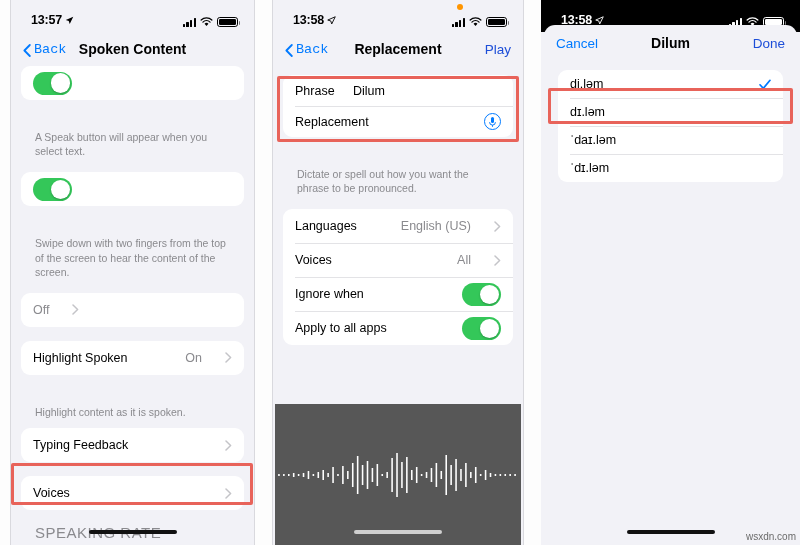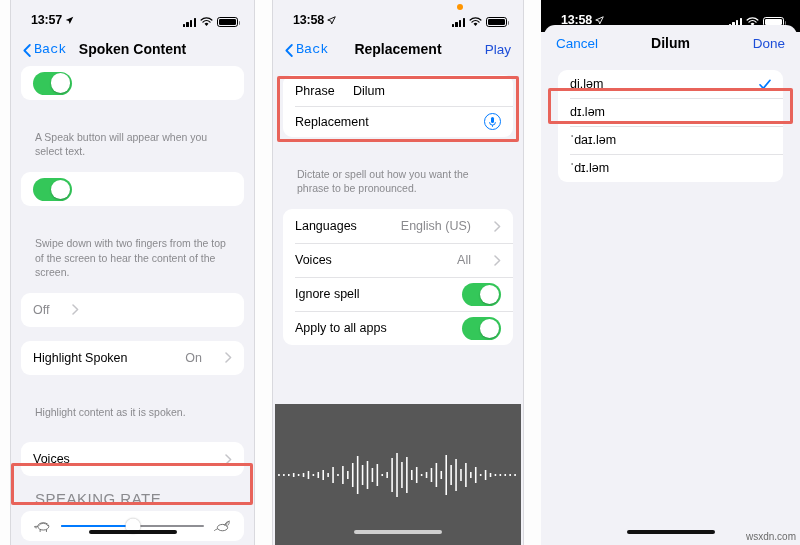--- a/index.html
+++ b/index.html
@@ -304,20 +304,28 @@
           <span class="value">On</span>
           <svg class="chev-right" viewBox="0 0 7 11">
             <path d="M1 1 L5.6 5.5 L1 10" stroke="#c4c4c8" stroke-width="1.5" fill="none" stroke-linecap="round" stroke-linejoin="round"></path>
           </svg>
         </div>
       </div>
       <div class="footnote">Highlight content as it is spoken.</div>
 
       <div class="gap-s"></div>
 
+      <div class="card">
+        <div class="row">
+          <span class="label">Typing Feedback</span>
+          <svg class="chev-right" viewBox="0 0 7 11">
+            <path d="M1 1 L5.6 5.5 L1 10" stroke="#c4c4c8" stroke-width="1.5" fill="none" stroke-linecap="round" stroke-linejoin="round"></path>
+          </svg>
+        </div>
+      </div>
 
       <div class="gap-m"></div>
 
       <div class="card">
         <div class="row">
           <span class="label">Voices</span>
           <svg class="chev-right" viewBox="0 0 7 11">
             <path d="M1 1 L5.6 5.5 L1 10" stroke="#c4c4c8" stroke-width="1.5" fill="none" stroke-linecap="round" stroke-linejoin="round"></path>
           </svg>
         </div>
@@ -435,21 +443,21 @@
           </svg>
         </div>
         <div class="row">
           <span class="label">Voices</span>
           <span class="value">All</span>
           <svg class="chev-right" viewBox="0 0 7 11">
             <path d="M1 1 L5.6 5.5 L1 10" stroke="#c4c4c8" stroke-width="1.5" fill="none" stroke-linecap="round" stroke-linejoin="round"></path>
           </svg>
         </div>
         <div class="row">
-          <span class="label">Ignore spell</span>
+          <span class="label">Ignore when</span>
           <span class="toggle"></span>
         </div>
         <div class="row">
           <span class="label">Apply to all apps</span>
           <span class="toggle"></span>
         </div>
       </div>
     </div>
 
     <div class="dictation">

